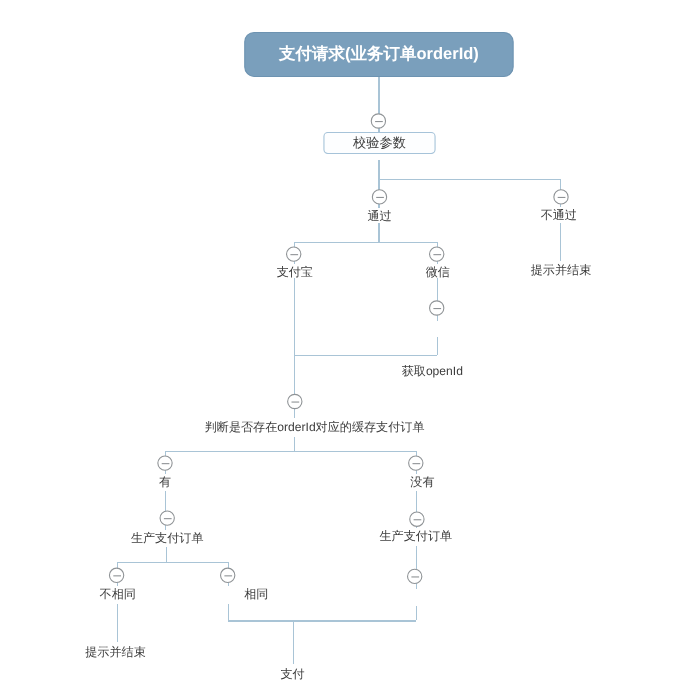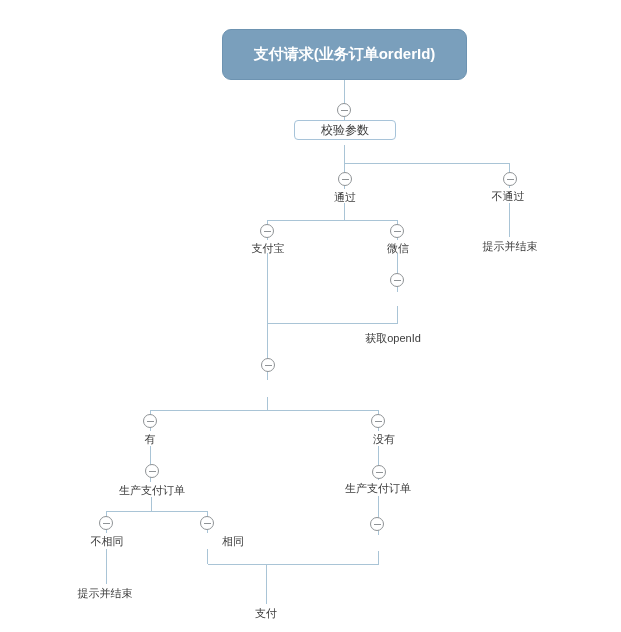--- a/index.html
+++ b/index.html
@@ -24,21 +24,21 @@
     position:absolute;
     transform:translateX(-50%);
     font-size:11px;
     line-height:14px;
     white-space:nowrap;
     color:var(--text);
     cursor:default;
   }
   .rootnode{
     position:absolute;
-    left:222px;top:29px;width:245px;height:51px;
+    left:222px;top:29px;width:245px;height:41px;
     background:var(--root_fill);
     border:1px solid var(--root_border);
     border-radius:9px;
     box-sizing:border-box;
     display:flex;align-items:center;justify-content:center;
     color:var(--root_text);
     font-size:15px;font-weight:bold;
     white-space:nowrap;
   }
   .boxnode{
@@ -128,20 +128,21 @@
 
   <div class="label" style="left:345px;top:190px;">通过</div>
   <div class="label" style="left:508px;top:189px;">不通过</div>
 
   <div class="label" style="left:268px;top:241px;">支付宝</div>
   <div class="label" style="left:398px;top:241px;">微信</div>
   <div class="label" style="left:510px;top:239px;">提示并结束</div>
 
   <div class="label" style="left:393px;top:293px;margin-top:38px;">获取openId</div>
 
+  <div class="label" style="left:286px;top:382px;">判断是否存在orderId对应的缓存支付订单</div>
 
   <div class="label" style="left:150px;top:432px;">有</div>
   <div class="label" style="left:384px;top:432px;">没有</div>
 
   <div class="label" style="left:152px;top:483px;">生产支付订单</div>
   <div class="label" style="left:378px;top:481px;">生产支付订单</div>
 
   <div class="label" style="left:107px;top:534px;">不相同</div>
   <div class="label" style="left:207px;top:534px;margin-left:26px;">相同</div>
 

